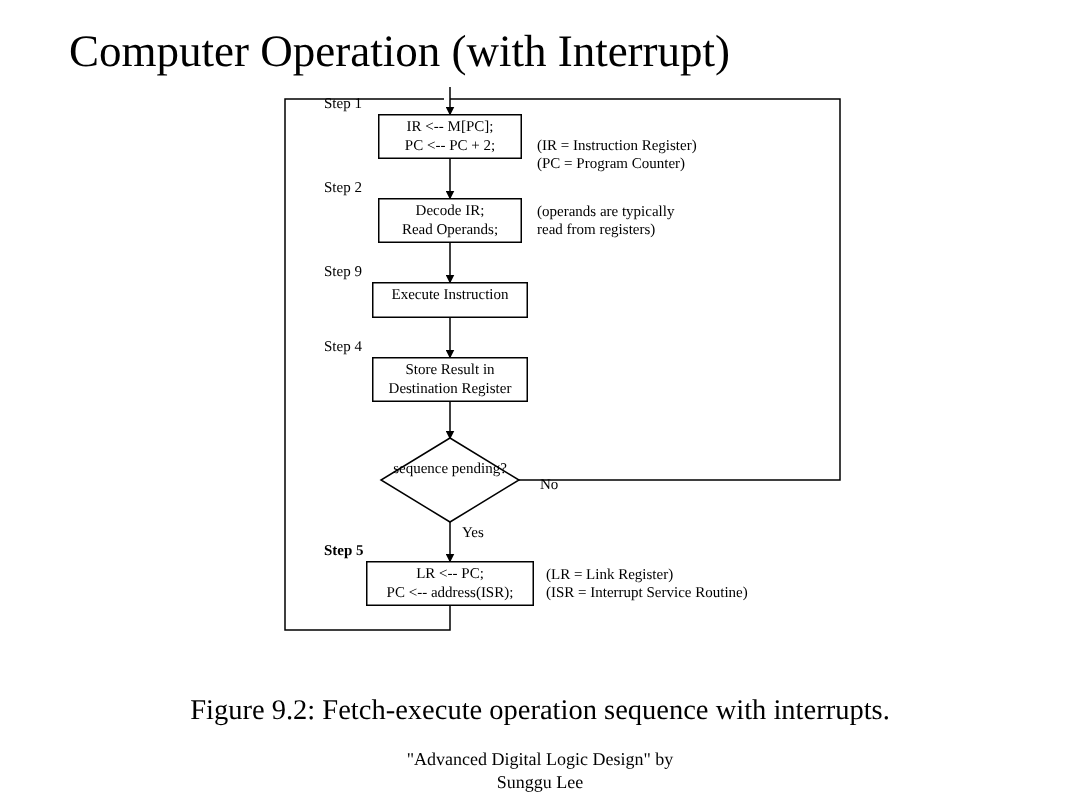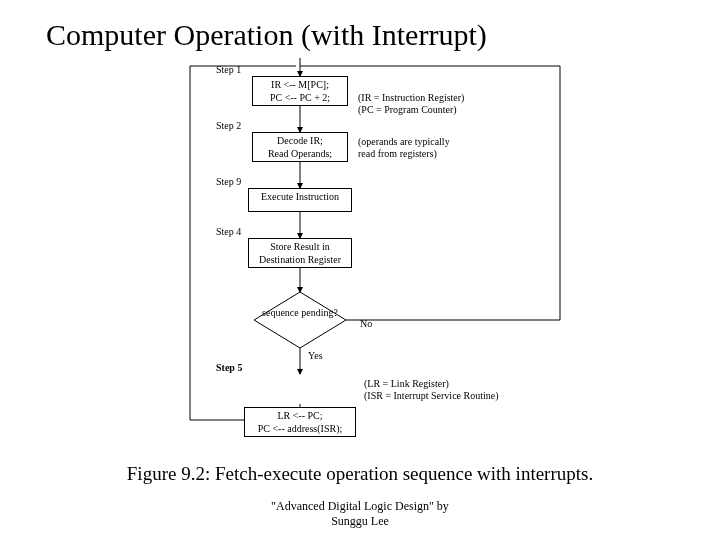--- a/index.html
+++ b/index.html
@@ -122,21 +122,21 @@
     <span>Decode IR;</span>
     <span>Read Operands;</span>
   </div>
   <div class="box" style="left:248px; top:130px; width:104px; height:24px;">
     <span>Execute Instruction</span>
   </div>
   <div class="box" style="left:248px; top:180px; width:104px; height:30px;">
     <span>Store Result in</span>
     <span>Destination Register</span>
   </div>
-  <div class="box" style="left:244px; top:316px; width:112px; height:30px;margin-top:33px;">
+  <div class="box" style="left:244px; top:316px; width:112px; height:30px;">
     <span>LR &lt;-- PC;</span>
     <span>PC &lt;-- address(ISR);</span>
   </div>
 
   <div style="position:absolute; left:262px; top:249px; width:76px; font-size:10px; text-align:center; line-height:1.1;">sequence pending?</div>
 
   <div class="side-note" style="left:358px; top:34px;">
     <div>(IR = Instruction Register)</div>
     <div>(PC = Program Counter)</div>
   </div>

